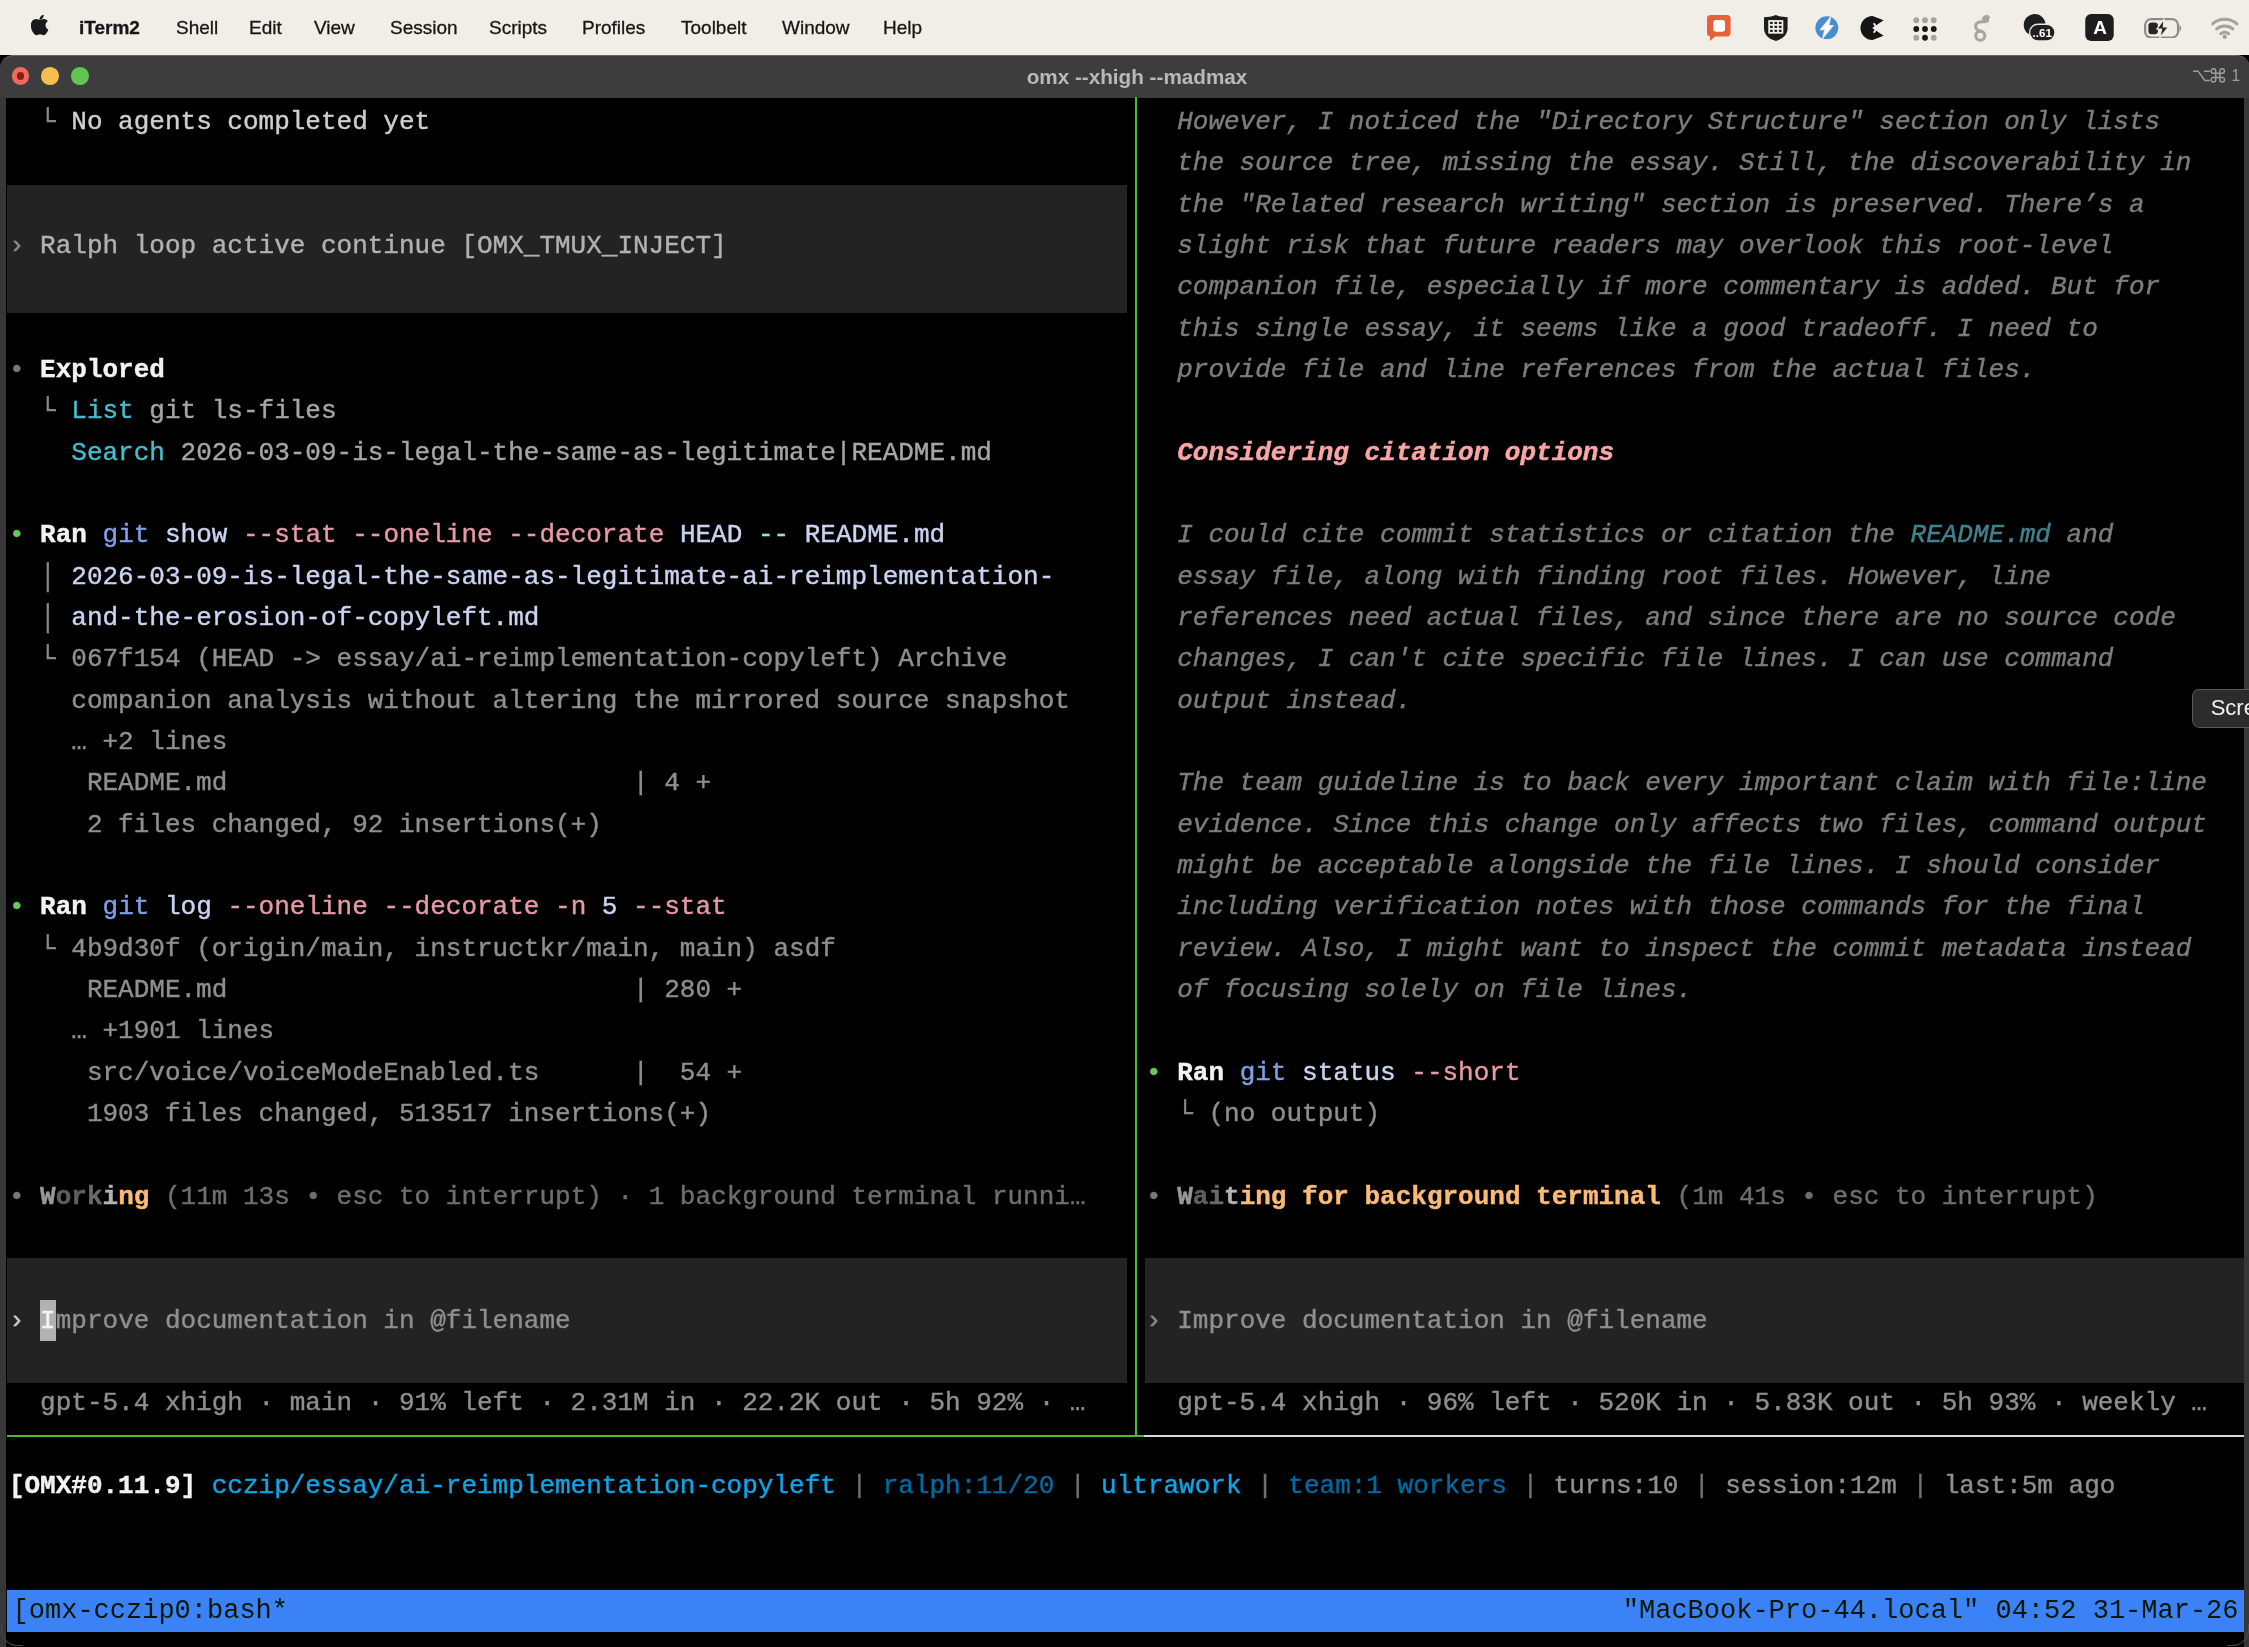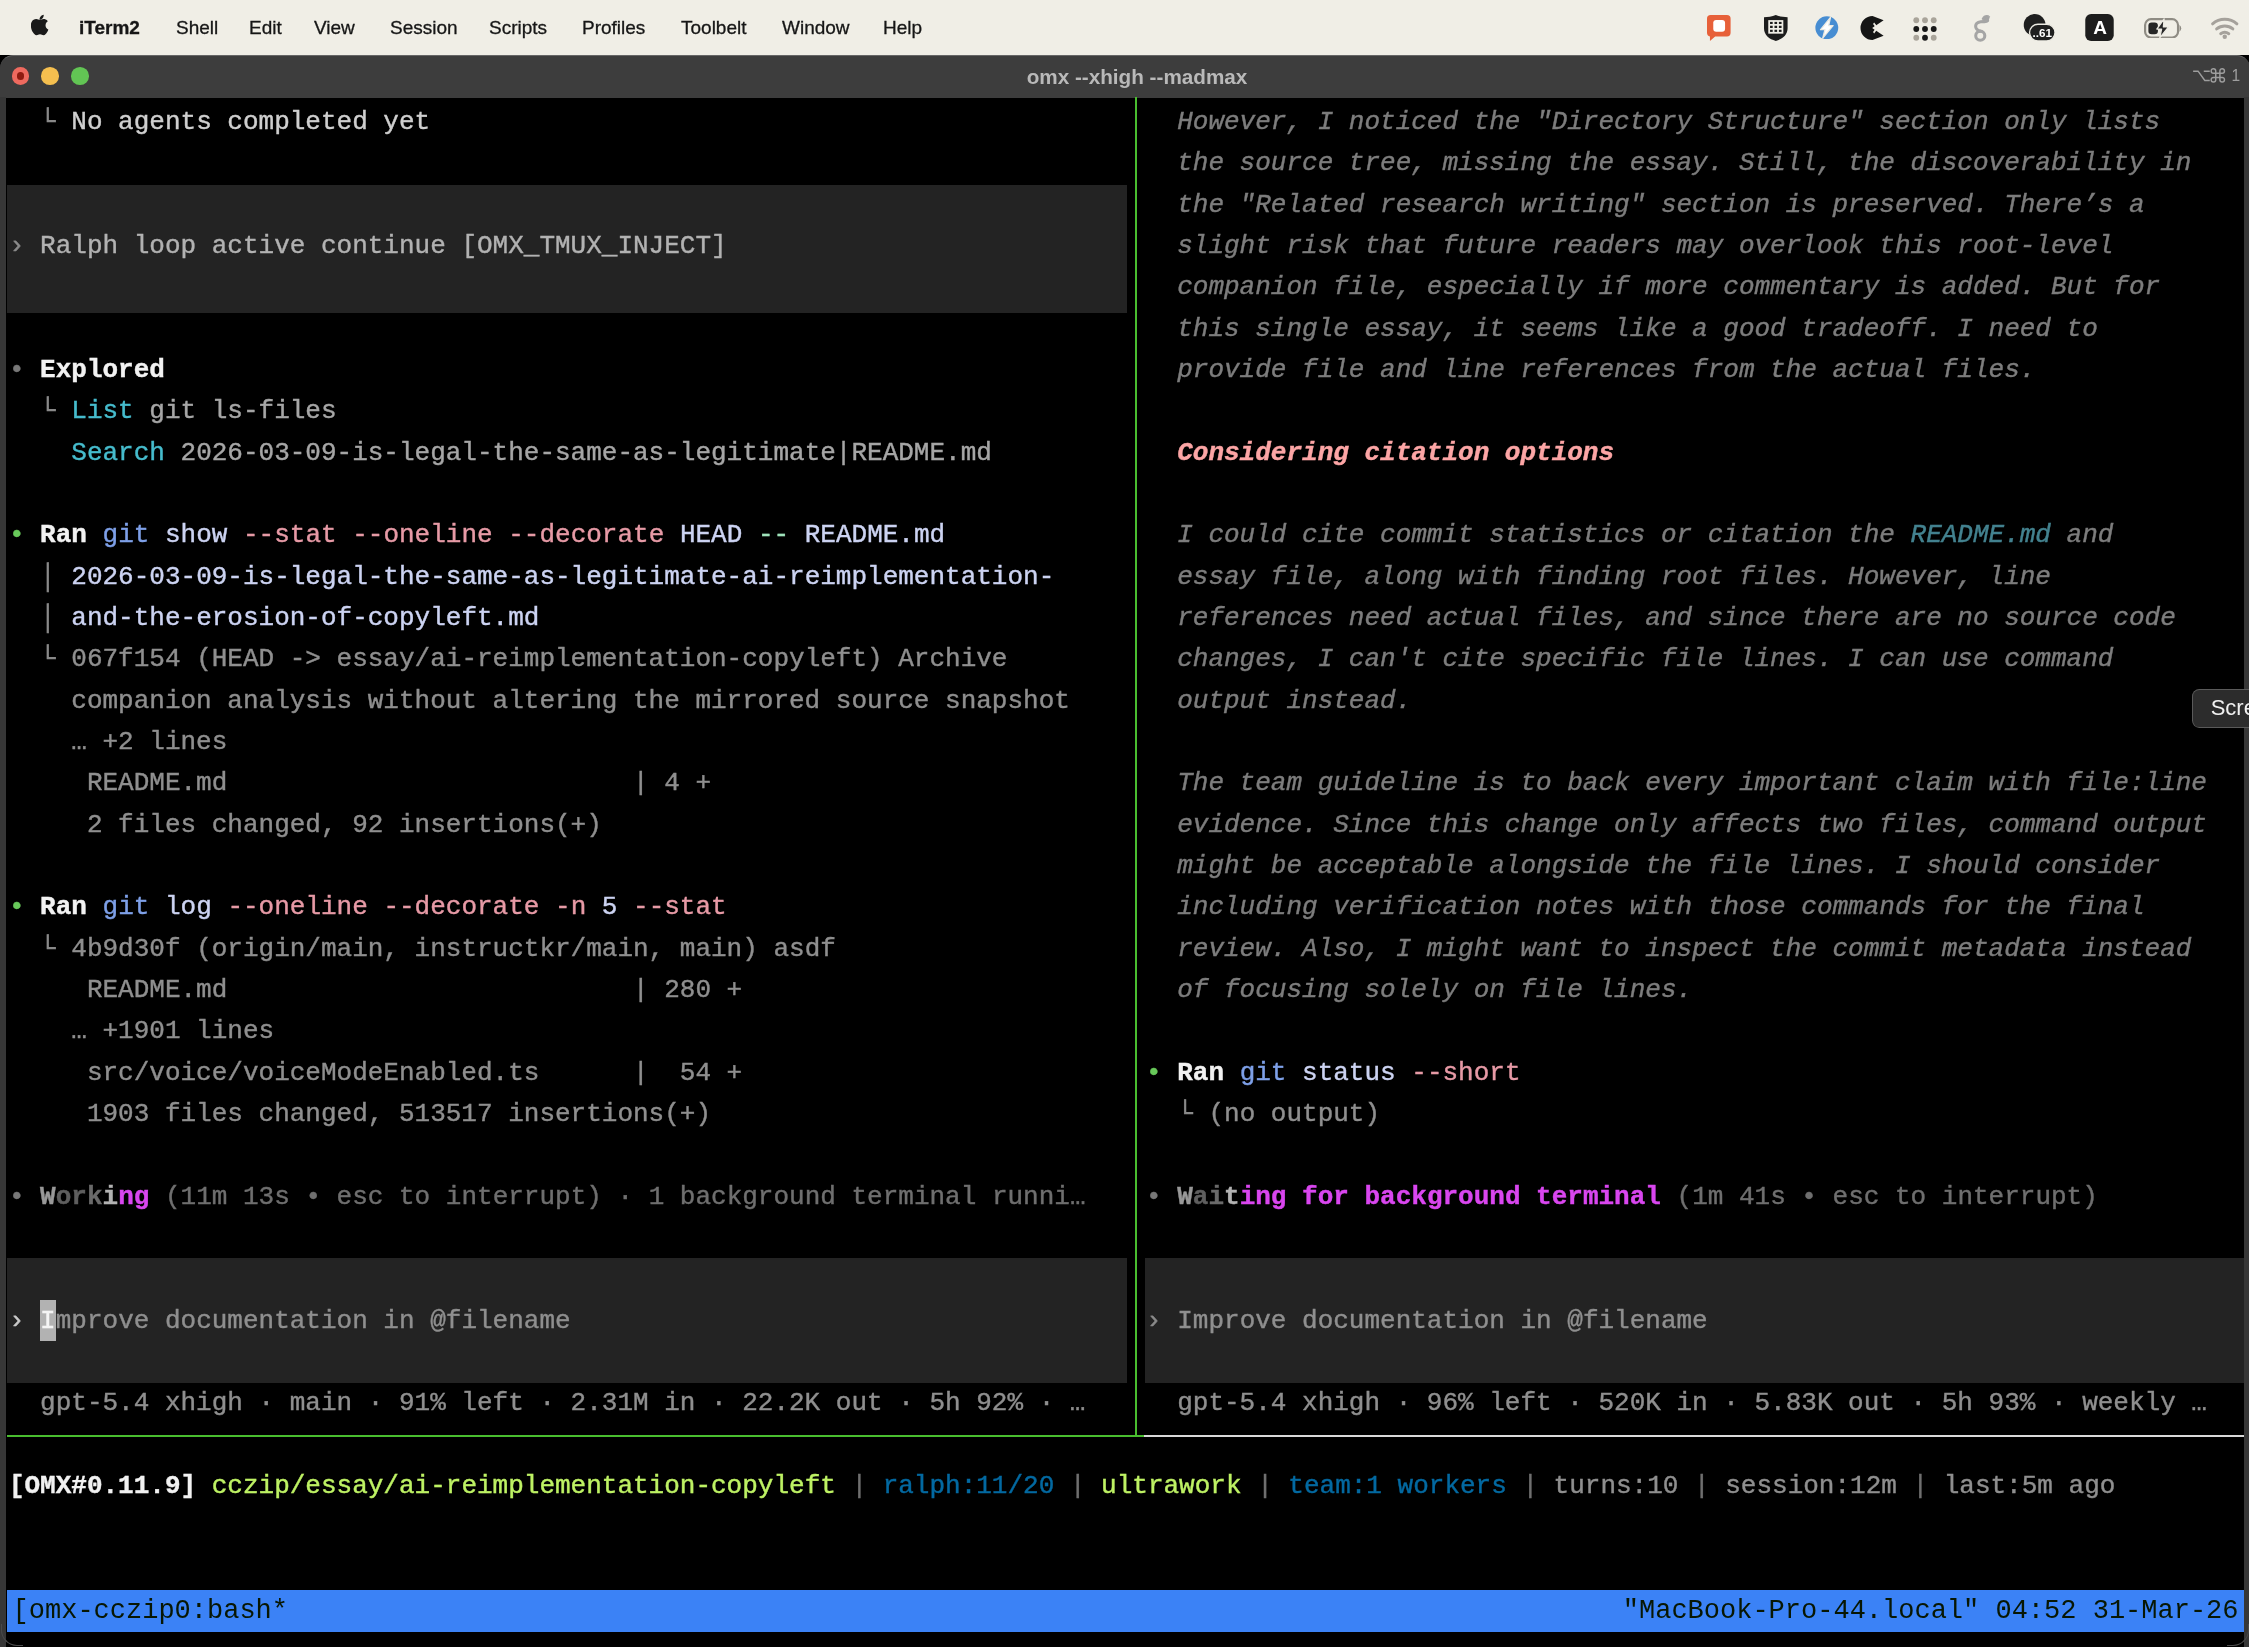--- a/index.html
+++ b/index.html
@@ -16,27 +16,27 @@
 .gb { color:#68c95a; }
 .db { color:#787878; }
 .bl { color:#7ea0e8; }
 .pk { color:#e79aa6; }
 .lv { color:#ccd3f2; }
 .mg { color:#9fe3bb; }
 .cy { color:#46bccd; }
 .it { color:#7d7d7d; font-style:italic; }
 .itb { color:#fca5a5; font-style:italic; font-weight:bold; }
 .tl { color:#43828f; font-style:italic; }
-.oc { color:#bef264; }
+.oc { color:#0ea5e9; }
 .og { color:#0369a1; }
 .s1 { color:#989898; }
 .s2 { color:#5e5e5e; }
 .s3 { color:#6a6a6a; }
 .s4 { color:#b2b2b2; }
-.s5 { color:#d946ef; }
+.s5 { color:#fdba74; }
 .pw { color:#c9c9c9; }
 .cw { color:#f4f4f4; }
 .box { position:absolute; background:#232323; }
 #menubar { position:absolute; left:0; top:0; width:2250px; height:55px; background:#f0eee6; }
 .mi { position:absolute; top:0; line-height:55px; font-family:"Liberation Sans",sans-serif; font-size:19px; color:#161616; transform:translateZ(0); -webkit-text-stroke:0.3px #161616; }
 .mi.b { font-weight:bold; }
 #titlebar { position:absolute; left:0; top:55px; width:2250px; height:43px; background:#3d3d3d;
   border-radius:13.3px 13.3px 0 0; border-top:1.5px solid #666; }
 #title { position:absolute; left:0; top:0; width:100%; text-align:center; line-height:41px; transform:translateZ(0);
   font-family:"Liberation Sans",sans-serif; font-size:20.7px; font-weight:bold; color:#b9b9b9;padding-left:24px; }

